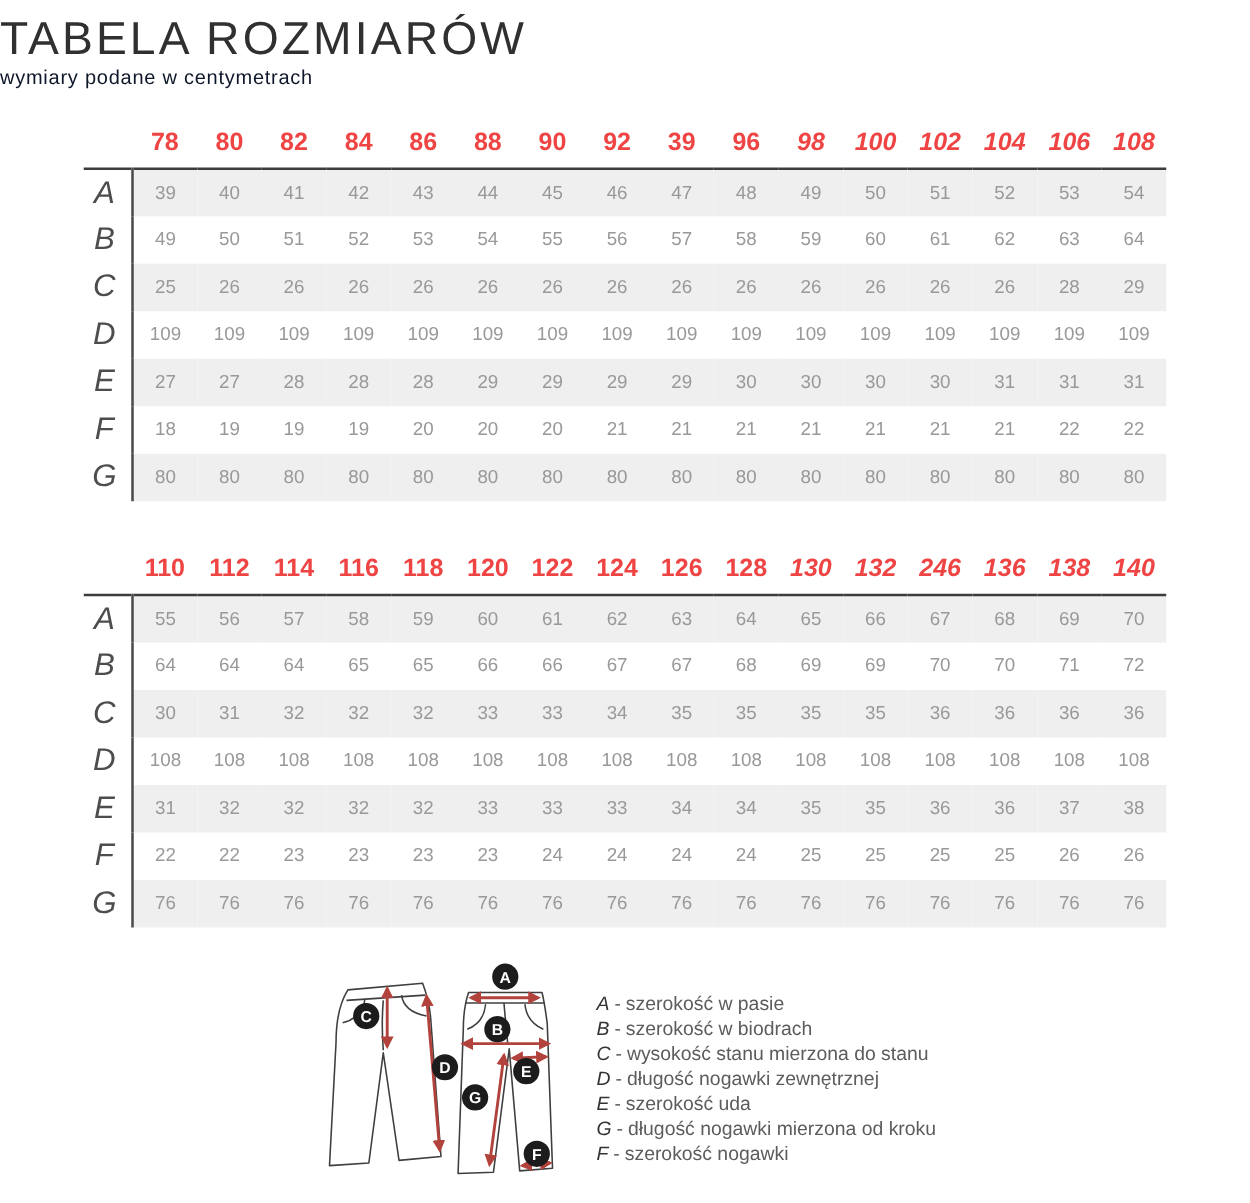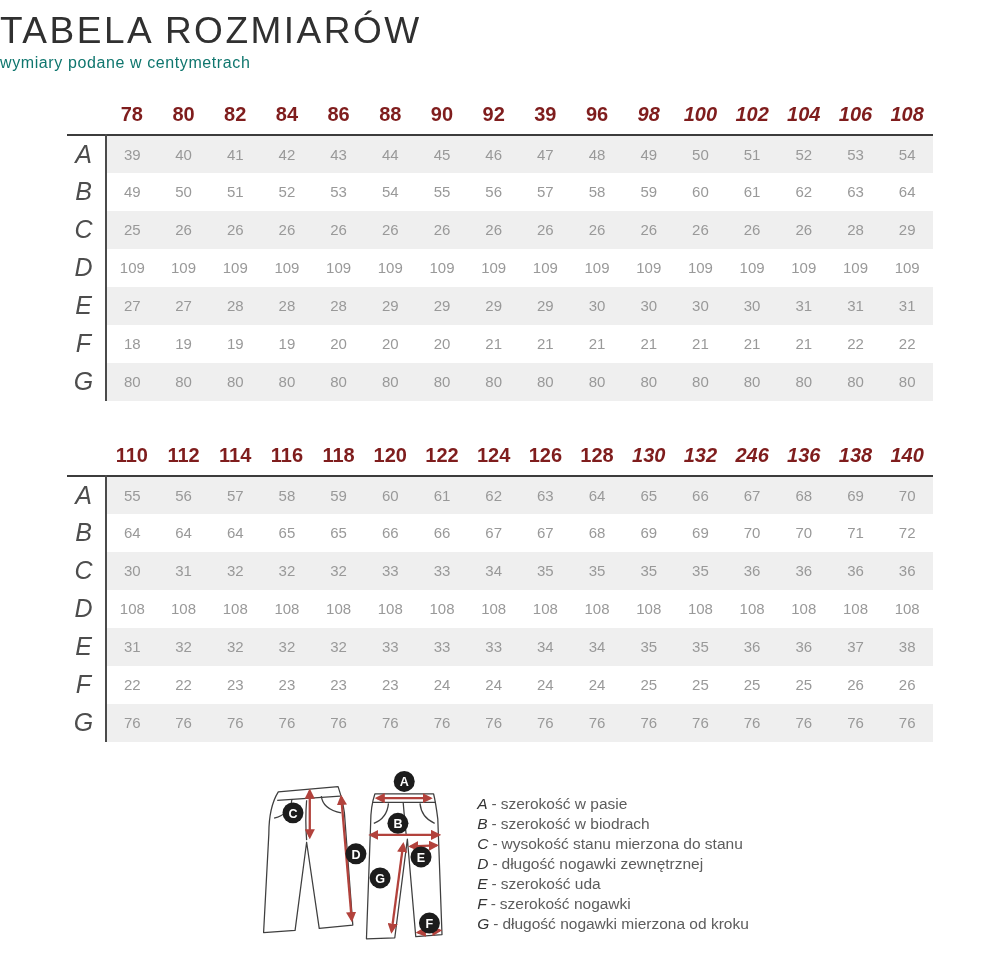--- a/index.html
+++ b/index.html
@@ -6,31 +6,31 @@
   body{
     width:1000px;height:962px;background:#ffffff;overflow:hidden;
     font-family:"Liberation Sans",sans-serif;
   }
   .header{padding-top:10px;}
   h1{
     margin:0;font-size:37px;font-weight:200;letter-spacing:2.5px;
     color:#303030;line-height:1.15;
   }
   .subtitle{
-    font-size:16px;font-weight:300;letter-spacing:.6px;color:#0f766e;margin-top:1px;
+    font-size:16px;font-weight:300;letter-spacing:.6px;color:#0f172a;margin-top:1px;
   }
   #tables{margin-top:24px;}
   table.size-table{
     width:866px;margin:0 auto;border-collapse:collapse;table-layout:fixed;
   }
   table.size-table + table.size-table{margin-top:36px;}
   thead tr{border-bottom:2px solid #3c3c3c;}
   th.corner{width:37px;}
   th.size-h{
-    font-size:20px;font-weight:bold;color:#7f1d1d;
+    font-size:20px;font-weight:bold;color:#ef4444;
     padding:0 0 8px 0;height:30px;vertical-align:bottom;text-align:center;
   }
   th.size-h.it{font-style:italic;}
   tbody tr{height:38px;}
   tbody tr:nth-child(odd) td{background:#efefef;}
   th.rowlabel{
     border-right:2px solid #4a4a4a;background:#ffffff;
     font-size:25px;font-weight:300;font-style:italic;color:#4d4d4d;
     text-align:center;padding-right:6px;
   }
@@ -440,16 +440,16 @@
       </g>
     </g>
   </svg>
 
   <ul class="legend">
     <li><i>A</i><span class="dash">-</span><span>szerokość w pasie</span></li>
     <li><i>B</i><span class="dash">-</span><span>szerokość w biodrach</span></li>
     <li><i>C</i><span class="dash">-</span><span>wysokość stanu mierzona do stanu</span></li>
     <li><i>D</i><span class="dash">-</span><span>długość nogawki zewnętrznej</span></li>
     <li><i>E</i><span class="dash">-</span><span>szerokość uda</span></li>
+    <li><i>G</i><span class="dash">-</span><span>długość nogawki mierzona od kroku</span></li>
     <li><i>F</i><span class="dash">-</span><span>szerokość nogawki</span></li>
-    <li><i>G</i><span class="dash">-</span><span>długość nogawki mierzona od kroku</span></li>
   </ul>
 </div>
 
 </body></html>

